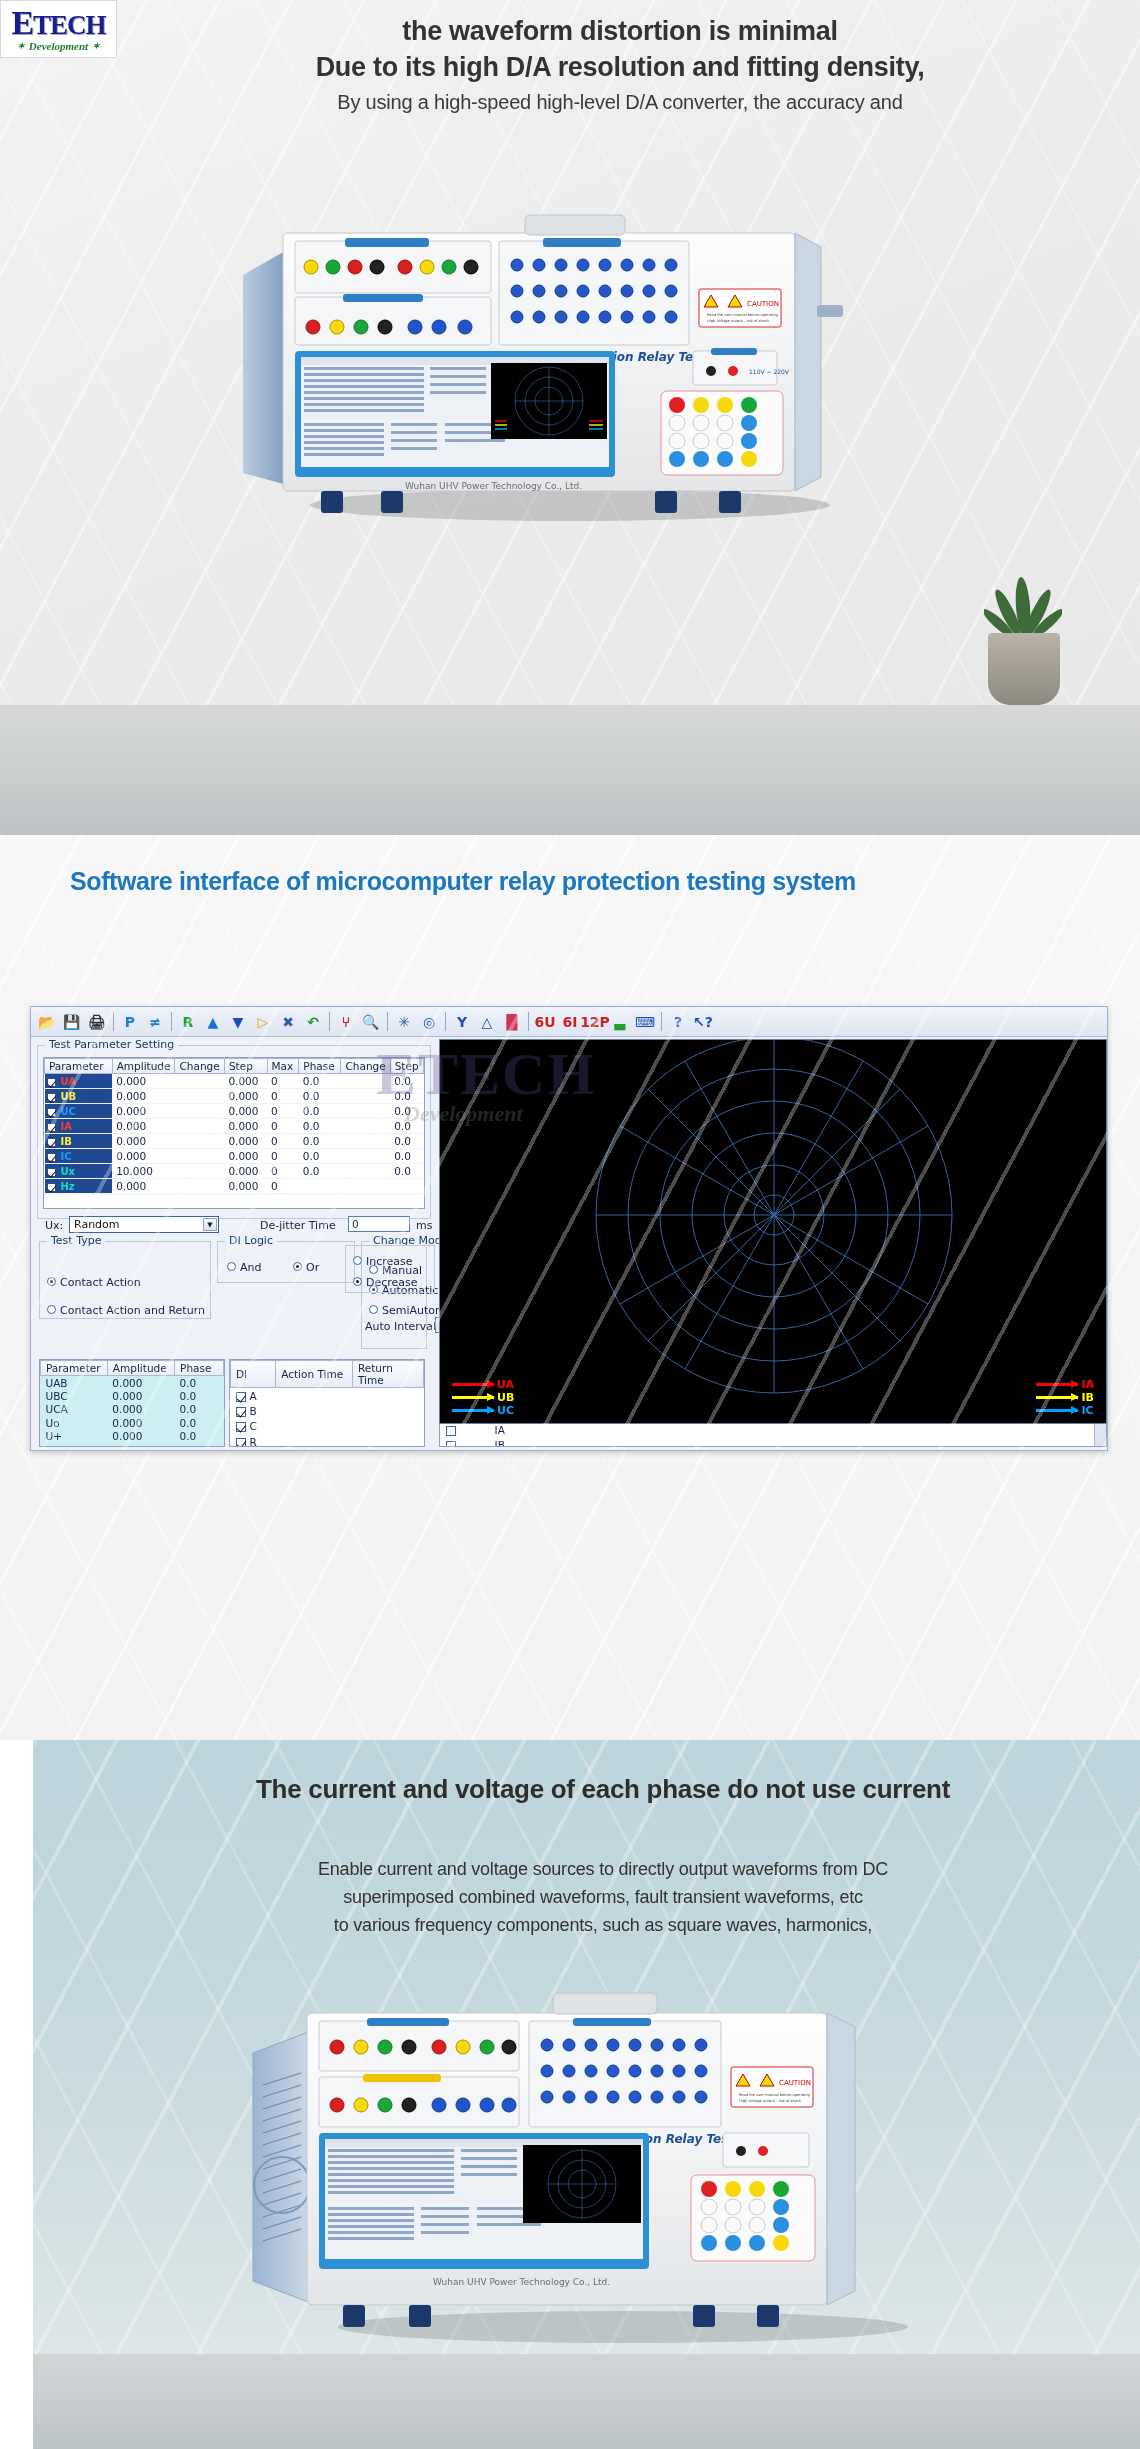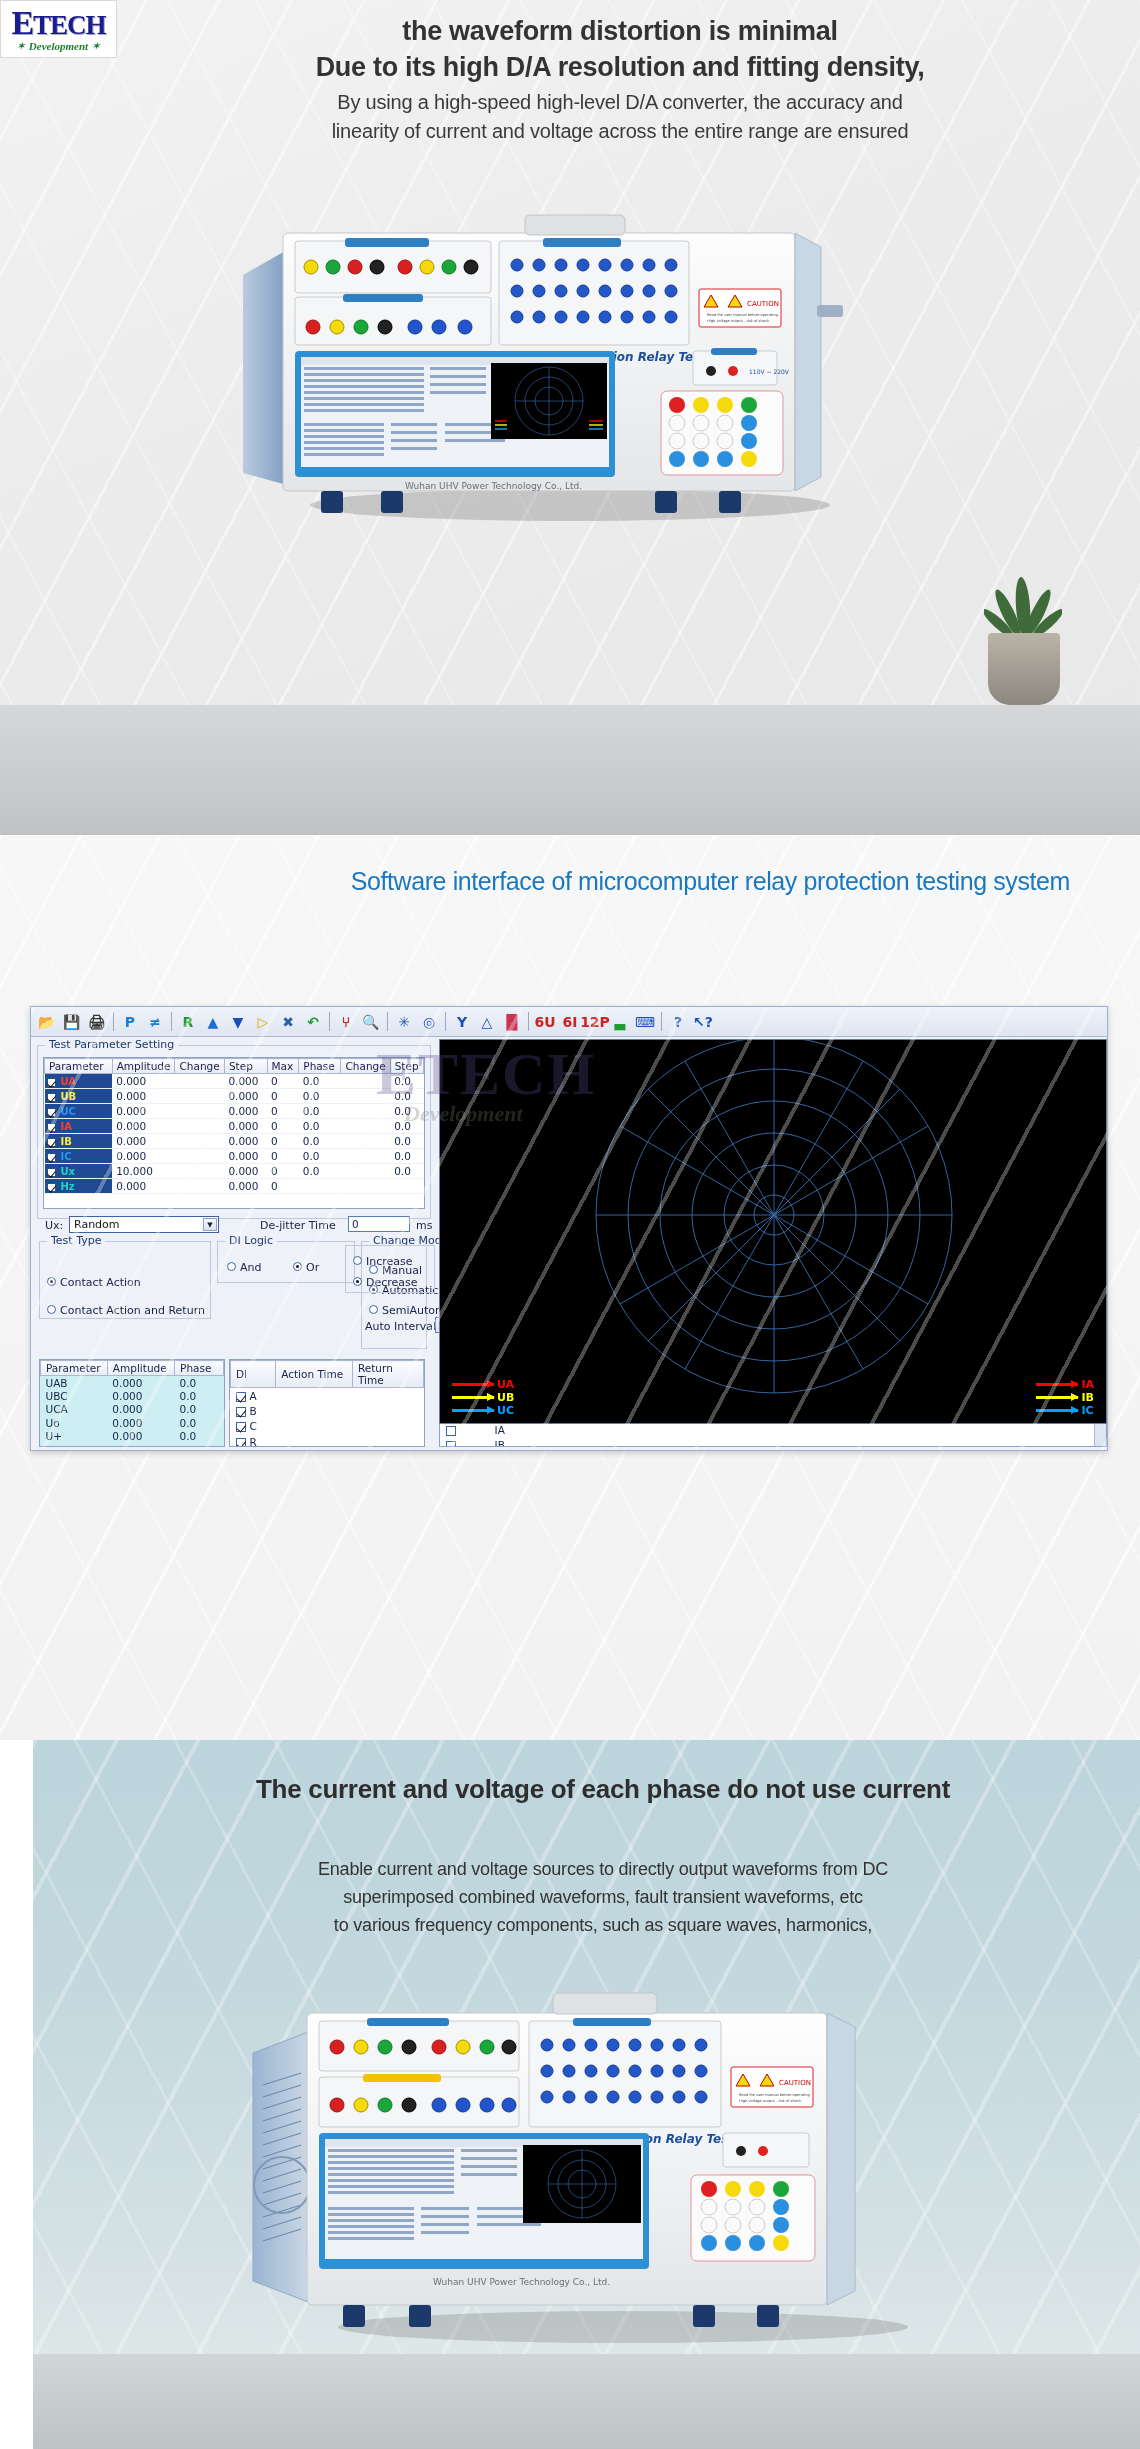--- a/index.html
+++ b/index.html
@@ -80,21 +80,21 @@
   }
   .sec2-wm {
     position:absolute; inset:0;
     background:
       repeating-linear-gradient(118deg, rgba(255,255,255,0.6) 0 3px, rgba(0,0,0,0) 3px 70px),
       repeating-linear-gradient(-118deg, rgba(255,255,255,0.4) 0 2px, rgba(0,0,0,0) 2px 85px);
     pointer-events:none;
   }
   .s2-title {
     position:absolute; left:70px; top:32px; width:1000px;
-    text-align:right; font-size:25px; font-weight:normal; color:#1b78bf;
+    text-align:left; font-size:25px; font-weight:bold; color:#1b78bf;
     letter-spacing:-0.4px; z-index:10;
   }
   .s2-sub {
     position:absolute; left:170px; top:88px; width:800px;
     text-align:center; font-size:18px; color:#3a3a3a;
     line-height:1.5; letter-spacing:-0.2px; z-index:10;
   }
 
   
   .sw-win {
@@ -273,21 +273,20 @@
       <span class="dot">✶</span>
     </div>
   </div>
 
   <div class="s1-title">
     <div>the waveform distortion is minimal</div>
     <div>Due to its high D/A resolution and fitting density,</div>
   </div>
   <div class="s1-sub">
     <div>By using a high-speed high-level D/A converter, the accuracy and</div>
-    <div>linearity of current and voltage across the entire range are ensured</div>
   </div>
 
   <svg class="plant-leaves" viewBox="0 0 78 76">
     <g fill="#3f6b3a">
       <ellipse cx="39" cy="38" rx="7" ry="30" transform="rotate(-4 39 38)"></ellipse>
       <ellipse cx="24" cy="44" rx="6" ry="26" transform="rotate(-26 24 44)"></ellipse>
       <ellipse cx="54" cy="44" rx="6" ry="26" transform="rotate(26 54 44)"></ellipse>
       <ellipse cx="14" cy="54" rx="5" ry="20" transform="rotate(-48 14 54)"></ellipse>
       <ellipse cx="64" cy="54" rx="5" ry="20" transform="rotate(48 64 54)"></ellipse>
     </g>

